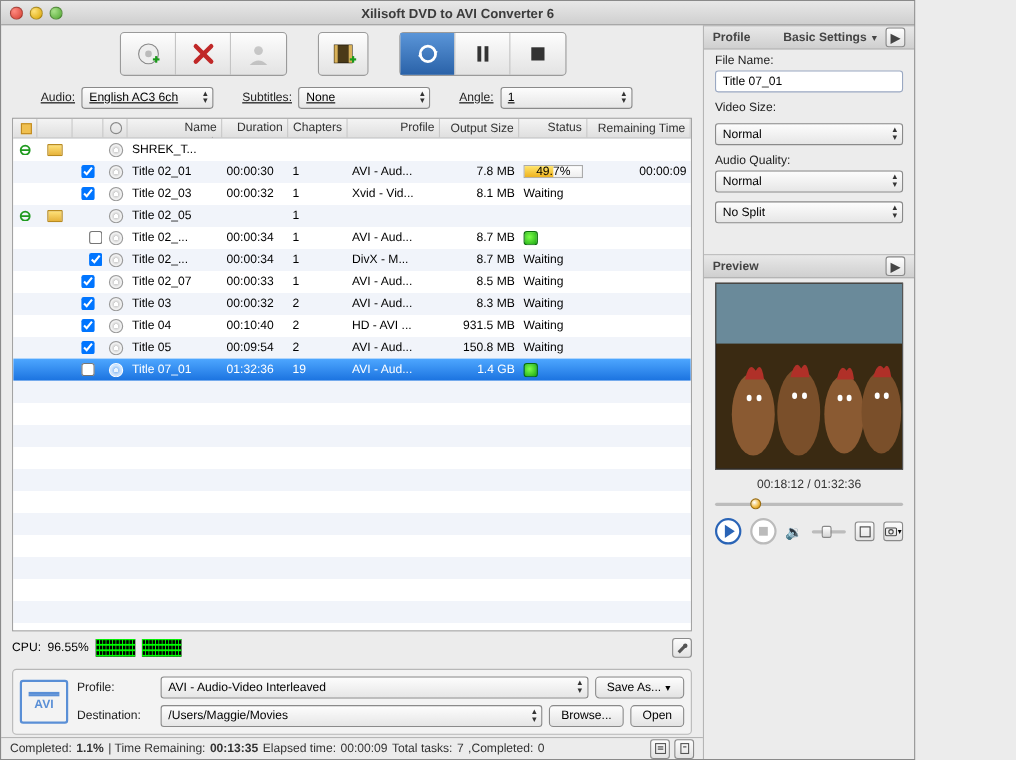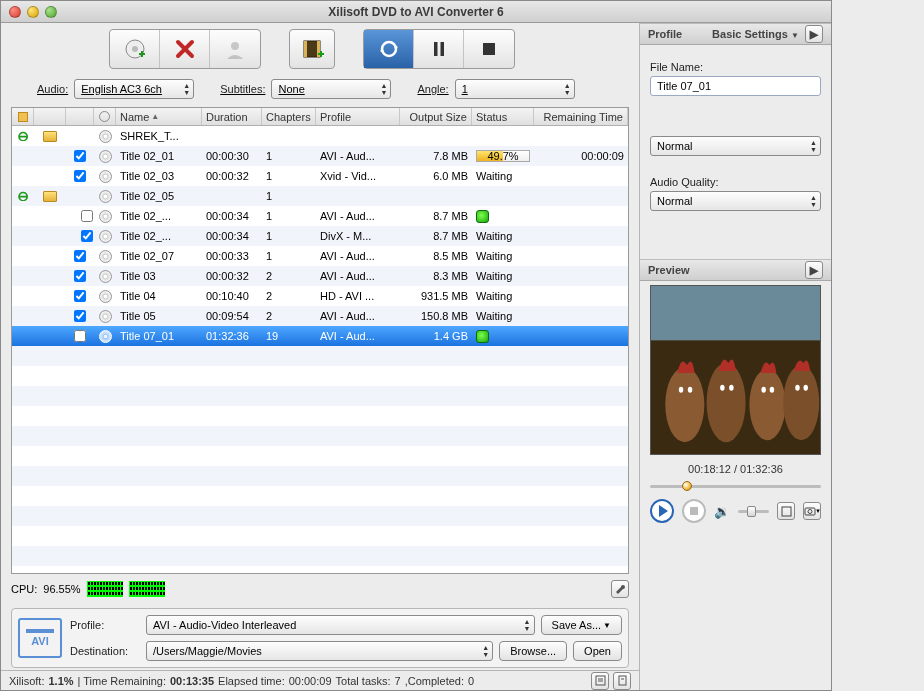--- a/index.html
+++ b/index.html
@@ -20,21 +20,21 @@
 .tbbtn { width:50px; display:flex; align-items:center; justify-content:center; border-right:1px solid #c4c4c4; cursor:pointer; }
 .tbbtn:last-child{border-right:none;}
 .tbbtn.single{width:46px;border:1px solid #9a9a9a;border-radius:4px;background:linear-gradient(#fdfdfd,#e3e3e3);height:40px;}
 .icon24{width:24px;height:24px;}
 .selrow { display:flex; align-items:center; padding:4px 10px 8px 10px; gap:6px;text-decoration:underline; }
 .lbl { color:#222; }
 .macselect { height:20px; border:1px solid #8a8a8a; border-radius:3px; background:linear-gradient(#fdfdfd,#e6e6e6); padding:0 16px 0 6px; display:flex; align-items:center; position:relative; cursor:pointer; min-width:60px;}
 .macselect .updn{position:absolute;right:3px;top:2px;font-size:7px;line-height:7px;color:#333;display:flex;flex-direction:column;}
 .tablewrap { flex:1; margin:0 10px; border:1px solid #9a9a9a; background:#fff; display:flex; flex-direction:column; overflow:hidden; }
 .thead { display:flex; height:18px; background:linear-gradient(#f4f4f4,#dfdfdf); border-bottom:1px solid #b0b0b0; }
-.th { border-right:1px solid #c8c8c8; padding:2px 4px; color:#333; display:flex; align-items:center; overflow:hidden; white-space:nowrap; }
+.th { border-right:1px solid #c8c8c8; padding:2px 4px; color:#333; display:flex; align-items:flex-end; overflow:hidden; white-space:nowrap;flex-direction:column; }
 .tbody { flex:1; background:repeating-linear-gradient(#fff 0,#fff 20px,#f1f4fa 20px,#f1f4fa 40px);}
 .tr { display:flex; height:20px; align-items:center; }
 .tr.sel { background:linear-gradient(#4ea7ff,#1b73e0); color:#fff; }
 .td { padding:0 4px; overflow:hidden; white-space:nowrap; text-overflow:ellipsis; display:flex; align-items:center; }
 .c0{width:22px;justify-content:center;} .c1{width:32px;justify-content:center;} .c2{width:28px;justify-content:center;} .c3{width:22px;justify-content:center;}
 .c4{width:86px;} .c5{width:60px;} .c6{width:54px;} .c7{width:84px;} .c8{width:72px;text-align:right;justify-content:flex-end;} .c9{width:62px;} .c10{width:94px;text-align:right;justify-content:flex-end;}
 input[type=checkbox]{width:12px;height:12px;}
 .folder{width:14px;height:11px;background:linear-gradient(#ffe27a,#e6b23a);border:1px solid #b88a20;border-radius:1px;}
 .disc{width:13px;height:13px;border-radius:50%;background:radial-gradient(circle,#fff 25%,#d0d0d0 26%,#f4f4f4 60%,#bdbdbd 100%);border:1px solid #999;}
 .disc.sel{background:radial-gradient(circle,rgba(255,255,255,.9) 25%,rgba(255,255,255,.5) 26%,rgba(255,255,255,.8) 60%,rgba(255,255,255,.4) 100%);border-color:#fff;}
@@ -51,21 +51,21 @@
 .bottompanel{margin:4px 10px 2px 10px;border:1px solid #b7b7b7;border-radius:4px;background:#f3f3f3;padding:6px;display:flex;gap:8px;align-items:center;}
 .avi-icon{width:44px;height:40px;border:2px solid #5a8fd6;border-radius:3px;display:flex;flex-direction:column;align-items:center;justify-content:center;color:#5a8fd6;font-size:7px;gap:2px;}
 .avi-icon .bars{width:28px;height:4px;border-top:2px solid #5a8fd6;border-bottom:2px solid #5a8fd6;}
 .destrows{flex:1;display:flex;flex-direction:column;gap:6px;}
 .destrow{display:flex;align-items:center;gap:6px;}
 .destrow .macselect{flex:1;}
 .statusbar{height:20px;border-top:1px solid #b5b5b5;padding:0 8px;display:flex;align-items:center;color:#333;gap:4px;}
 .sqbtn{width:18px;height:18px;border:1px solid #8a8a8a;border-radius:3px;background:linear-gradient(#fdfdfd,#e3e3e3);display:flex;align-items:center;justify-content:center;cursor:pointer;}
 .panehead{height:22px;background:linear-gradient(#e8e8e8,#cfcfcf);border-top:1px solid #bcbcbc;border-bottom:1px solid #a8a8a8;display:flex;align-items:center;padding:0 8px;font-weight:bold;color:#444;}
 .panehead .spacer{flex:1;}
-.field{padding:4px 10px;display:flex;flex-direction:column;gap:3px;margin-top:12px;}
+.field{padding:4px 10px;display:flex;flex-direction:column;gap:3px;}
 .textinput{height:20px;border:1px solid #9aa8c2;border-radius:3px;padding:0 6px;background:#fff;}
 .previewbox{margin:4px 10px;height:170px;background:#1a1208;border:1px solid #555;position:relative;overflow:hidden;}
 .previewbox svg{width:100%;height:100%;}
 .timecode{text-align:center;padding:4px 0;color:#333;}
 .scrub{margin:0 10px;position:relative;height:14px;}
 .scrubtrack{position:absolute;left:0;right:0;top:6px;height:3px;background:#bcbcbc;border-radius:2px;}
 .scrubthumb{position:absolute;top:2px;width:10px;height:10px;border-radius:50%;background:radial-gradient(circle at 35% 35%,#fff,#f0b83a 60%,#b87a12);border:1px solid #9a6c10;}
 .playrow{display:flex;align-items:center;padding:6px 10px;gap:8px;}
 .circbtn{width:24px;height:24px;border-radius:50%;border:2px solid #2a64b6;display:flex;align-items:center;justify-content:center;background:#fff;cursor:pointer;}
 .tri{width:0;height:0;border-left:9px solid #2a64b6;border-top:6px solid transparent;border-bottom:6px solid transparent;margin-left:2px;}
@@ -237,21 +237,21 @@
               <div class="td c2">
                 <input type="checkbox" checked="" style="">
               </div>
               <div class="td c3">
                 <div class="disc"></div>
               </div>
               <div class="td c4">Title 02_03</div>
               <div class="td c5">00:00:32</div>
               <div class="td c6">1</div>
               <div class="td c7">Xvid - Vid...</div>
-              <div class="td c8">6.0 MB</div>
+              <div class="td c8">8.1 MB</div>
               <div class="td c9">Waiting</div>
               <div class="td c10"></div>
             </div>
             <div class="tr">
               <div class="td c0">
                 <span class="minus">⊖</span>
               </div>
               <div class="td c1">
                 <div class="folder"></div>
               </div>
@@ -429,21 +429,21 @@
                 <span>/Users/Maggie/Movies</span>
                 <span class="updn">▲<br>▼</span>
               </div>
             <div class="smallbtn">Browse...</div>
             <div class="smallbtn">Open</div>
           </div>
         </div>
       </div>
 
       <div class="statusbar">
-        <span>Xilisoft: </span>
+        <span>Completed: </span>
           <b>1.1%</b>
         <span> | Time Remaining: </span>
           <b>00:13:35</b>
         <span> Elapsed time: </span>
           <span>00:00:09</span>
         <span> Total tasks: </span>
           <span>7</span>
         <span> ,Completed: </span>
           <span>0</span>
         <span style="flex:1"></span>
@@ -467,35 +467,40 @@
       <div class="panehead">
         <span>Profile</span><span class="spacer"></span>
         <span><span>Basic Settings</span> <span style="font-size:8px">▼</span></span>
         &nbsp;&nbsp;<div class="sqbtn">▶</div>
       </div>
       <div class="field">
           <span class="lbl">File Name:</span>
         <input class="textinput" value="Title 07_01" style="">
         </div>
       <div class="field">
+          <span class="lbl">Video Size:</span>
         </div>
       <div class="field">
         <div class="macselect">
             <span>Normal</span>
             <span class="updn">▲<br>▼</span>
           </div>
         </div>
       <div class="field">
           <span class="lbl">Audio Quality:</span>
         <div class="macselect">
             <span>Normal</span>
             <span class="updn">▲<br>▼</span>
           </div>
         </div>
       <div class="field">
+        <div class="macselect">
+            <span>No Split</span>
+            <span class="updn">▲<br>▼</span>
+          </div>
         </div>
 
       <div style="flex:0 0 24px"></div>
       <div class="panehead">
         <span>Preview</span>
           <span class="spacer"></span>
         <div class="sqbtn">▶</div>
       </div>
       <div class="previewbox">
         <svg viewBox="0 0 225 170" preserveAspectRatio="none">

